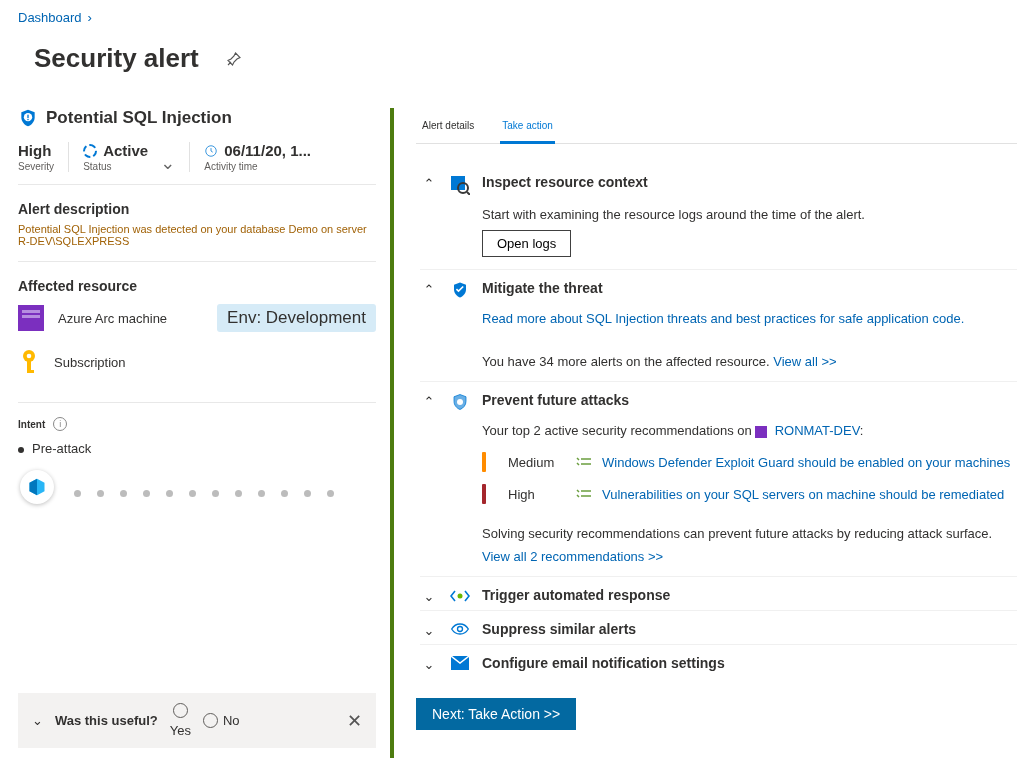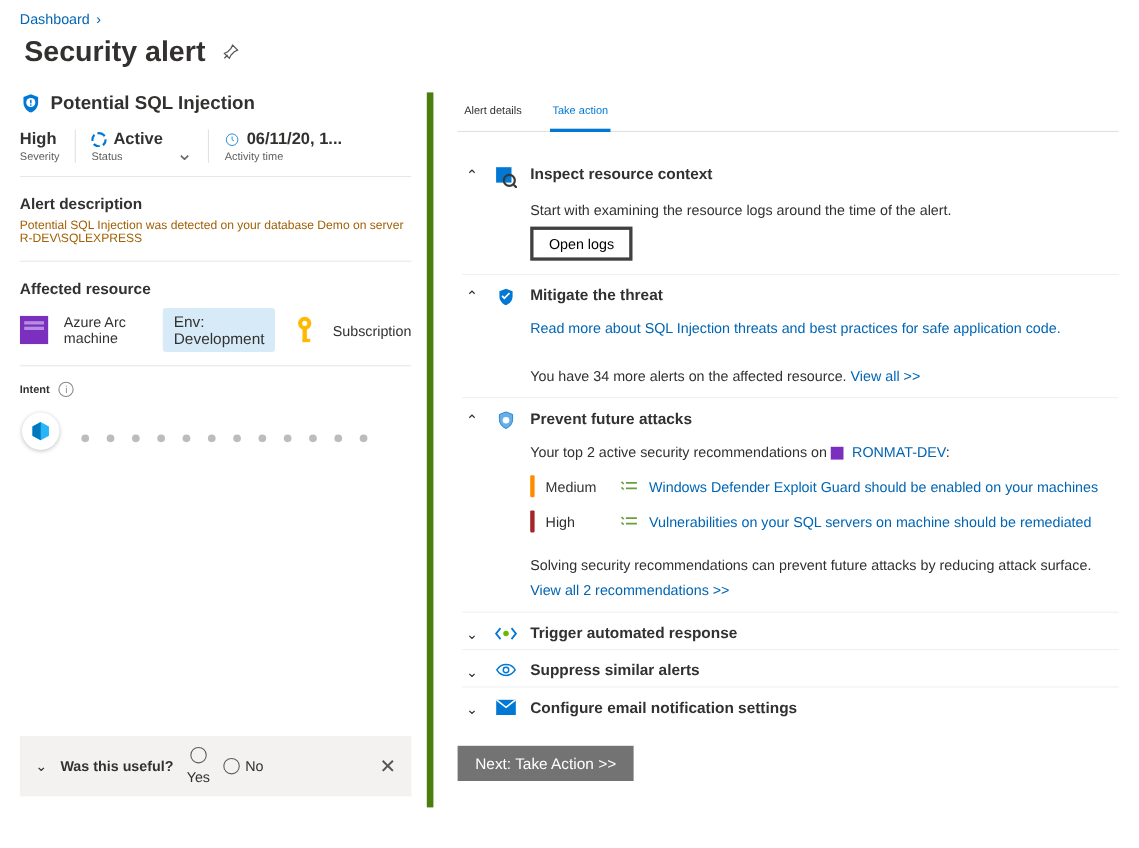--- a/index.html
+++ b/index.html
@@ -1,42 +1,42 @@
 <!DOCTYPE html>
 <html><head>
 <meta charset="utf-8">
 <style>
   * { box-sizing: border-box; }
   html, body { margin: 0; padding: 0; font-family: "Segoe UI", Arial, sans-serif; font-size: 13px; color: #323130; background: #fff; }
   a.link { color: #0065b3; text-decoration: none; cursor: pointer; }
   .page { width: 1035px; min-height: 771px; position: relative; padding: 10px 18px 18px 18px; }
   .crumb { font-size: 13px; color: #0065b3; display: flex; align-items: center; gap: 6px; margin-bottom: 2px; }
   .titlebar { display: flex; align-items: center; gap: 10px; margin-bottom: 18px; }
-  .titlebar h1 { font-size: 26px; font-weight: 600; margin: 4px; }
+  .titlebar h1 { font-size: 26px; font-weight: 600; margin: 16px; }
   .pin { color: #666; }
   .split { display: flex; gap: 22px; }
-  .left { width: 376px; flex: none; border-right: 6px solid #4d7c0f; padding-right: 14px; position: relative; min-height: 650px;}
+  .left { width: 376px; flex: none; border-right: 4px solid #4d7c0f; padding-right: 14px; position: relative; min-height: 650px;}
   .right { flex: 1; padding-top: 4px; }
   .alert-header { display: flex; align-items: center; gap: 8px; margin-bottom: 14px; }
   .alert-header .name { font-size: 17px; font-weight: 600; }
   .shield-icon { width: 20px; height: 20px; }
   .meta-row { display: flex; align-items: center; gap: 0; border-bottom: 1px solid #e8e8e8; padding-bottom: 12px;}
   .meta-block { padding: 0 14px 0 0; position: relative; }
   .meta-block.sep { border-right: 1px solid #e1e1e1; margin-right: 14px; }
   .meta-val { font-size: 15px; font-weight: 600; display: flex; align-items: center; gap: 6px; }
   .meta-label { font-size: 10px; color: #605e5c; margin-top: 2px; }
   .meta-block .chev { color:#666; margin-left: 4px; }
   .clock-icon { width: 14px; height: 14px; stroke: #0078d4; fill: none; stroke-width: 1.3; }
   .spinner { width: 14px; height: 14px; border: 2px dashed #0078d4; border-radius: 50%; display:inline-block;}
   .section { margin-top: 16px; }
   .section h3 { font-size: 14px; font-weight: 600; margin: 0 0 6px 0; }
   .desc-text { font-size: 11px; color: #a16207; border-bottom: 1px solid #e8e8e8; padding-bottom: 14px; }
-  .res-list { display: flex; gap: 16px; margin-top: 10px; border-bottom: 1px solid #e8e8e8; padding-bottom: 12px;}
+  .res-list { display: flex; flex-direction: column; gap: 16px; margin-top: 10px; border-bottom: 1px solid #e8e8e8; padding-bottom: 26px;}
   .res-item { display: flex; align-items: center; gap: 14px; }
-  .env-tag { background: #d6ebf7; color: #323130; border-radius: 3px; padding: 4px 10px; font-size: 14px; margin-left: auto;}
+  .env-tag { background: #d6ebf7; color: #323130; border-radius: 3px; padding: 4px 10px; font-size: 17px; margin-left: auto;}
   .intent-line { display: flex; align-items: center; gap: 8px; margin-top: 14px; margin-bottom: 10px;}
   .intent-line h4 { margin:0; font-size:10px; font-weight:600;}
   .info-circle { width:14px; height:14px; border:1px solid #888; border-radius:50%; display:inline-flex; align-items:center; justify-content:center; font-size:9px; color:#888;}
   .bullet { width: 6px; height:6px; background:#323130; border-radius:50%; display:inline-block; margin-right:8px;}
   .timeline { position: relative; margin-top: 22px; height: 30px; display:flex; align-items:center;}
   .circle-big { width:34px; height:34px; border-radius:50%; background:#fff; box-shadow:0 1px 4px rgba(0,0,0,0.25); display:flex; align-items:center; justify-content:center; position:absolute; left:2px; top:-8px; z-index:2;}
   .timeline-dots { display:flex; gap:16px; margin-left: 56px;}
   .timeline-dots span { width:7px; height:7px; background:#bcbcbc; border-radius:50%; }
   .feedback-bar { position:absolute; bottom: 10px; left:0; right:14px; background:#f3f2f1; padding: 10px 14px; display:flex; align-items:center; gap:12px;}
   .radio { width:15px; height:15px; border:1.5px solid #605e5c; border-radius:50%; display:inline-block; }
@@ -44,29 +44,29 @@
   .tab { padding: 8px 2px 10px 2px; font-size: 10px; color: #323130; cursor:pointer; }
   .tab.active { color:#0078d4; border-bottom: 3px solid #0078d4; font-weight:400; margin-bottom:-1px; }
   .accordion { margin-top: 20px; padding-left: 4px;}
   .acc-row { display:flex; align-items:flex-start; gap: 12px; padding: 10px 0 6px 0; border-top: 1px solid #f0f0f0;}
   .acc-row.first { border-top: none; }
   .acc-chev { width: 18px; text-align:center; color:#323130; cursor:pointer; margin-top:2px;}
   .acc-icon { width: 20px; display:flex; justify-content:center; margin-top:1px;}
   .acc-title { font-size: 14px; font-weight: 600; }
   .acc-body { margin: 6px 0 12px 62px; font-size: 13px; color:#323130; }
   .acc-body .sub { margin-top: 8px; }
-  .btn-secondary { border:3px solid #404040; background:#fff; padding:5px 14px; font-size:13px; cursor:pointer; }
+  .btn-secondary { border:1px solid #404040; background:#fff; padding:5px 14px; font-size:13px; cursor:pointer; }
   .rec-table { margin-top: 8px; }
   .rec-row { display:flex; align-items:center; gap:10px; padding: 6px 0; }
   .sev-bar { width:4px; height:20px; border-radius:1px;}
   .sev-bar.medium { background:#ff8c00; }
   .sev-bar.high { background:#a4262c; }
-  .sev-label { width: 58px; font-size:13px;}
+  .sev-label { width: 58px; font-size:13px;margin-left:12px;}
   .check-icon { color:#6b9e3f; }
-  .next-btn { background:#737373; color:#fff; border:none; padding: 8px 16px; font-size:14px; cursor:pointer; margin-top: 20px;}
+  .next-btn { background:#0369a1; color:#fff; border:none; padding: 8px 16px; font-size:14px; cursor:pointer; margin-top: 20px;}
   .chev { display:inline-block; }
   svg { display:block; }
 </style>
 </head>
 <body>
 
 <div class="page">
 
   <div class="crumb">
     <a class="link">Dashboard</a>
@@ -155,20 +155,21 @@
             </span>
             <span>Subscription</span>
           </div>
         </div>
       </div>
 
       <div class="intent-line">
         <h4>Intent</h4>
         <span class="info-circle">i</span>
       </div>
+      <div><span class="bullet"></span><span>Pre-attack</span></div>
 
       <div class="timeline">
         <span class="circle-big">
           <svg width="20" height="20" viewBox="0 0 24 24">
               <path fill="#29b6f6" d="M12 2l9 5v10l-9 5-9-5V7l9-5z"></path>
               <path fill="#0277bd" d="M12 2v20l-9-5V7l9-5z"></path>
             </svg>
         </span>
         <div class="timeline-dots">
           <span></span>

